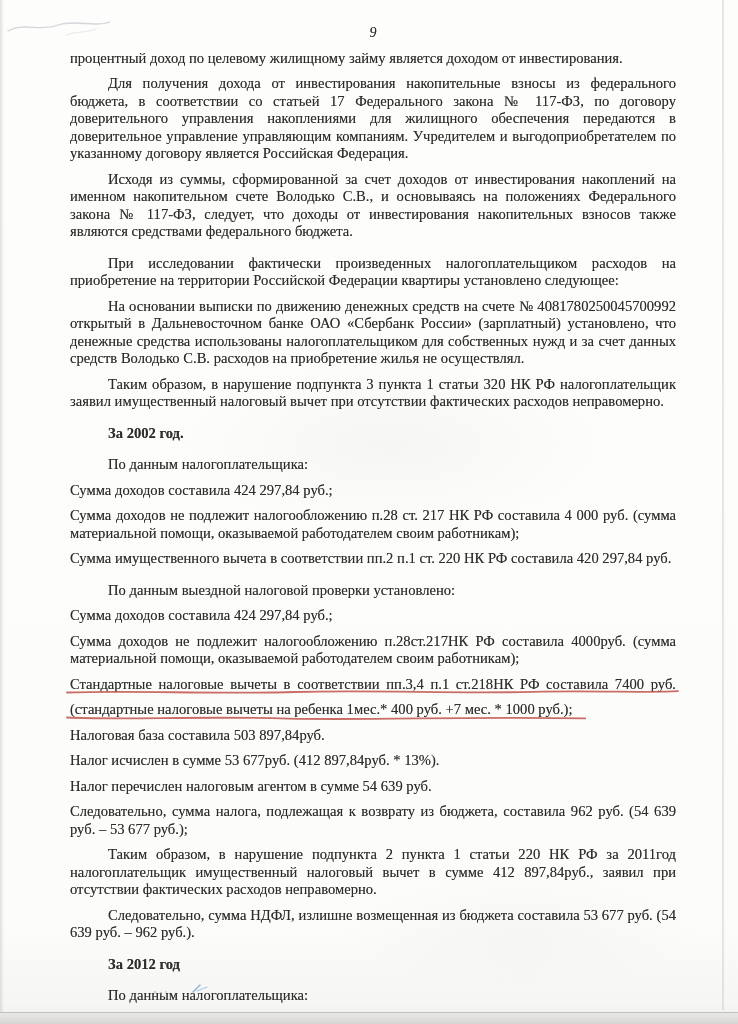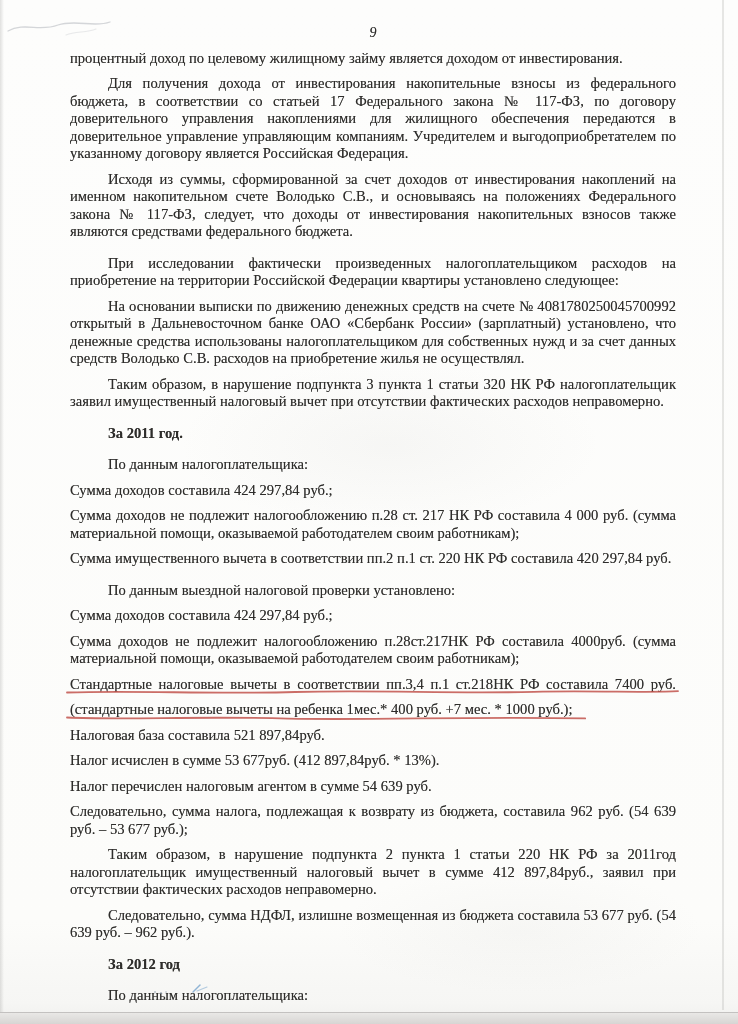--- a/index.html
+++ b/index.html
@@ -55,21 +55,21 @@
   <div class="content">
     <div class="pageno">9</div>
 
     <p><span>процентный доход по целевому жилищному займу является доходом от инвестирования.</span></p>
     <p class="ind"><span>Для получения дохода от инвестирования накопительные взносы из федерального бюджета, в соответствии со статьей 17 Федерального закона № 117-ФЗ, по договору доверительного управления накоплениями для жилищного обеспечения передаются в доверительное управление управляющим компаниям. Учредителем и выгодоприобретателем по указанному договору является Российская Федерация.</span></p>
     <p class="ind"><span>Исходя из суммы, сформированной за счет доходов от инвестирования накоплений на именном накопительном счете Володько С.В., и основываясь на положениях Федерального закона № 117-ФЗ, следует, что доходы от инвестирования накопительных взносов также являются средствами федерального бюджета.</span></p>
     <p class="ind g"><span>При исследовании фактически произведенных налогоплательщиком расходов на приобретение на территории Российской Федерации квартиры установлено следующее:</span></p>
     <p class="ind"><span>На основании выписки по движению денежных средств на счете № 4081780250045700992 открытый в Дальневосточном банке ОАО «Сбербанк России» (зарплатный) установлено, что денежные средства использованы налогоплательщиком для собственных нужд и за счет данных средств Володько С.В. расходов на приобретение жилья не осуществлял.</span></p>
     <p class="ind"><span>Таким образом, в нарушение подпункта 3 пункта 1 статьи 320 НК РФ налогоплательщик заявил имущественный налоговый вычет при отсутствии фактических расходов неправомерно.</span></p>
 
-    <p class="ind g b"><span>За 2011 год.</span></p>
+    <p class="ind g b"><span>За 2002 год.</span></p>
 
     <p class="ind g"><span>По данным налогоплательщика:</span></p>
     <p><span>Сумма доходов составила 424 297,84 руб.;</span></p>
     <p><span>Сумма доходов не подлежит налогообложению п.28 ст. 217 НК РФ составила 4 000 руб. (сумма материальной помощи, оказываемой работодателем своим работникам);</span></p>
     <p><span>Сумма имущественного вычета в соответствии пп.2 п.1 ст. 220 НК РФ составила 420 297,84 руб.</span></p>
 
     <p class="ind g"><span>По данным выездной налоговой проверки установлено:</span></p>
     <p><span>Сумма доходов составила 424 297,84 руб.;</span></p>
     <p><span>Сумма доходов не подлежит налогообложению п.28ст.217НК РФ составила 4000руб. (сумма материальной помощи, оказываемой работодателем своим работникам);</span></p>
 
@@ -79,21 +79,21 @@
         <path d="M1,4.5 C70,2 150,6.5 235,4 C320,1.8 400,6 480,3.8 C540,2.4 600,5 628,3.2" fill="none" stroke="#c2544c" stroke-width="1.8" stroke-linecap="round" opacity="0.85"></path>
       </svg>
     </p>
     <p class="redline u-part">
       <span>(стандартные налоговые вычеты на ребенка 1мес.* 400 руб. +7 мес. * 1000 руб.);</span>
       <svg viewBox="0 0 540 8" preserveAspectRatio="none">
         <path d="M1,3.5 C60,6 140,2 230,4.6 C320,6.4 420,2.2 538,4.4" fill="none" stroke="#c2544c" stroke-width="1.8" stroke-linecap="round" opacity="0.85"></path>
       </svg>
     </p>
 
-    <p><span>Налоговая база составила 521 897,84руб.</span></p>
+    <p><span>Налоговая база составила 503 897,84руб.</span></p>
     <p><span>Налог исчислен в сумме 53 677руб. (412 897,84руб. * 13%).</span></p>
     <p><span>Налог перечислен налоговым агентом в сумме 54 639 руб.</span></p>
     <p><span>Следовательно, сумма налога, подлежащая к возврату из бюджета, составила 962 руб. (54 639 руб. – 53 677 руб.);</span></p>
     <p class="ind"><span>Таким образом, в нарушение подпункта 2 пункта 1 статьи 220 НК РФ за 2011год налогоплательщик имущественный налоговый вычет в сумме 412 897,84руб., заявил при отсутствии фактических расходов неправомерно.</span></p>
     <p class="ind"><span>Следовательно, сумма НДФЛ, излишне возмещенная из бюджета составила 53 677 руб. (54 639 руб. – 962 руб.).</span></p>
 
     <p class="ind g b"><span>За 2012 год</span></p>
 
     <p class="ind g"><span>По данным налогоплательщика:</span></p>
     <p><span>Сумма доходов составила 1 169 470 руб.;</span></p>

